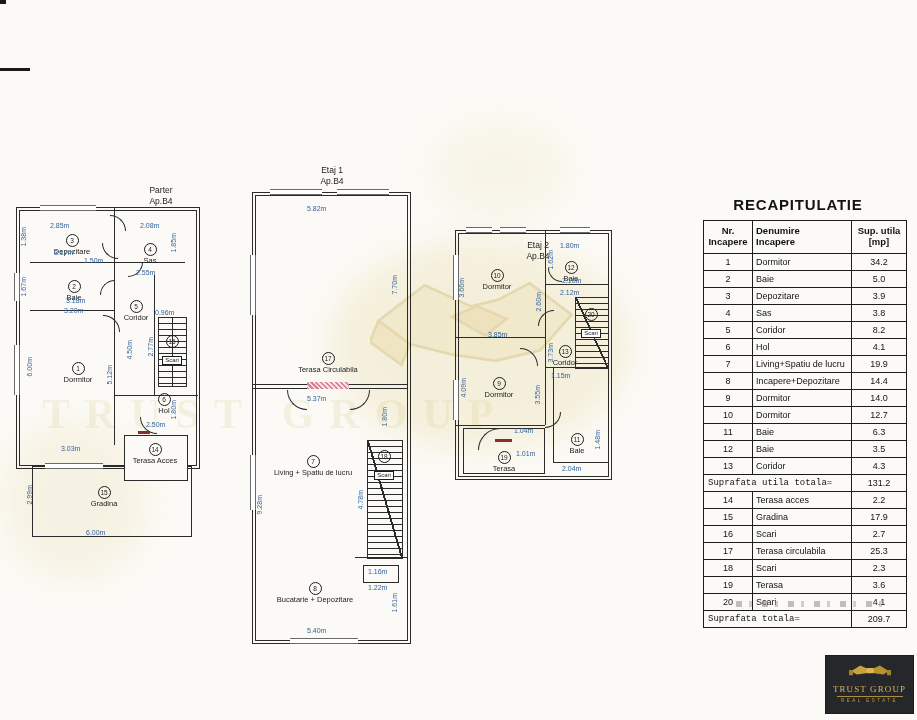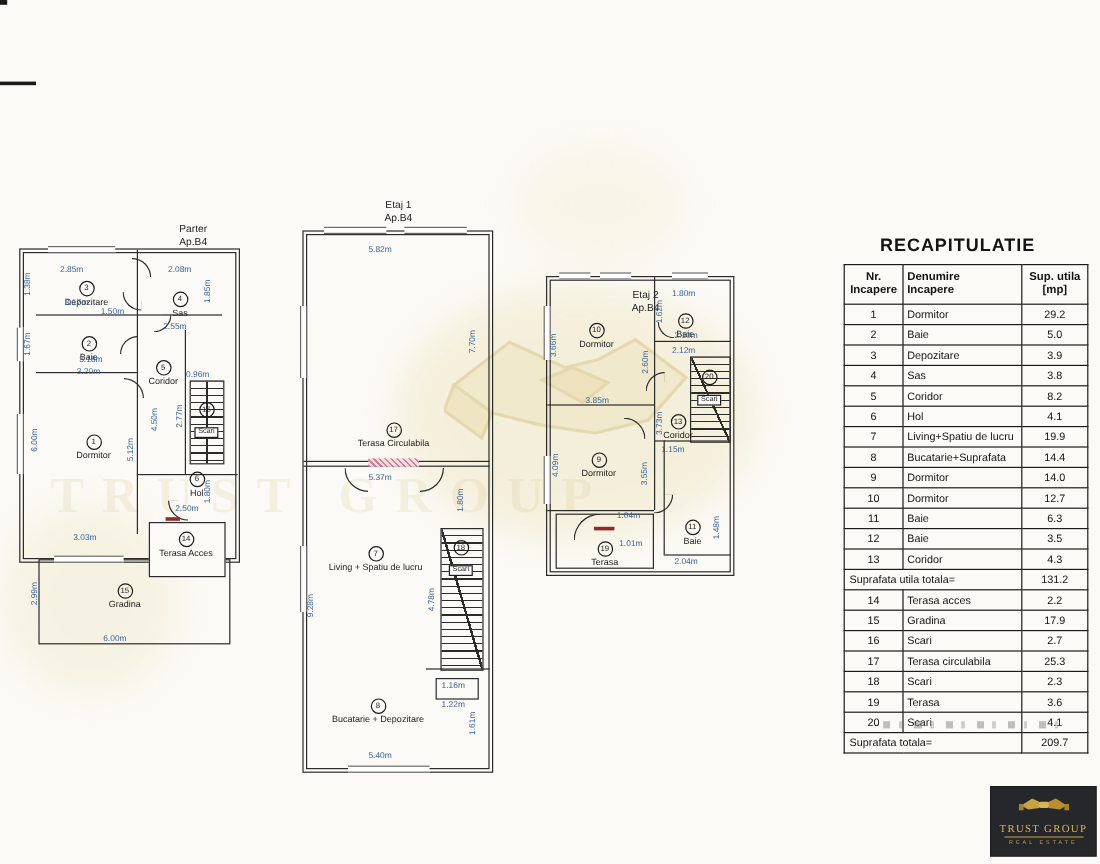--- a/index.html
+++ b/index.html
@@ -42,21 +42,21 @@
   
   .recap{position:absolute;z-index:2;color:#131313;}
   .recap-title{width:190px;text-align:center;font-size:15px;font-weight:700;letter-spacing:.8px;margin:0 0 7px;}
   table{border-collapse:collapse;font-size:9px;color:#131313;}
   td,th{border:1.4px solid #1c1c1c;padding:0 3px;height:16px;}
   th{font-weight:600;font-size:9.5px;line-height:1.15;vertical-align:middle;}
   .hl2{display:block;}
   .c1{width:42px;text-align:center;}
   .c2{width:92px;text-align:left;white-space:nowrap;overflow:hidden;}
   .c3{width:48px;text-align:center;}
-  .total-label{text-align:left;padding-left:4px;}
+  .total-label{text-align:left;padding-left:4px;font-family:Liberation Mono, monospace;}
   .smudge{position:absolute;height:6px;opacity:.45;filter:blur(.6px);z-index:2;
           background:repeating-linear-gradient(to right,#777 0 6px,transparent 6px 13px,#999 13px 16px,transparent 16px 26px);}
   
   .logo{position:absolute;background:#26272b;text-align:center;z-index:4;box-shadow:0 0 0 1px #1c1d20;}
   .lname{font-family:"Liberation Serif",serif;font-size:9px;color:#d6b25c;letter-spacing:1.1px;margin-top:1px;}
   .lrule{height:1px;background:#a98f3f;width:66px;margin:2px auto 1px;}
   .ltag{font-size:4.5px;color:#b99a45;letter-spacing:2.5px;}
   .artifact{position:absolute;background:#1a1a1a;z-index:5;}
 </style>
 </head>
@@ -318,21 +318,21 @@
           <th class="c3" style="height:32px;">
             <span>Sup. utila</span>
             <span class="hl2">[mp]</span>
           </th>
         </tr>
       </thead>
       <tbody>
           <tr>
           <td class="c1">1</td>
           <td class="c2">Dormitor</td>
-          <td class="c3">29.2</td>
+          <td class="c3">34.2</td>
         </tr>
           <tr>
           <td class="c1">2</td>
           <td class="c2">Baie</td>
           <td class="c3">5.0</td>
         </tr>
           <tr>
           <td class="c1">3</td>
           <td class="c2">Depozitare</td>
           <td class="c3">3.9</td>
@@ -352,21 +352,21 @@
           <td class="c2">Hol</td>
           <td class="c3">4.1</td>
         </tr>
           <tr>
           <td class="c1">7</td>
           <td class="c2">Living+Spatiu de lucru</td>
           <td class="c3">19.9</td>
         </tr>
           <tr>
           <td class="c1">8</td>
-          <td class="c2">Bucatarie+Suprafata</td>
+          <td class="c2">Incapere+Depozitare</td>
           <td class="c3">14.4</td>
         </tr>
           <tr>
           <td class="c1">9</td>
           <td class="c2">Dormitor</td>
           <td class="c3">14.0</td>
         </tr>
           <tr>
           <td class="c1">10</td>
           <td class="c2">Dormitor</td>

